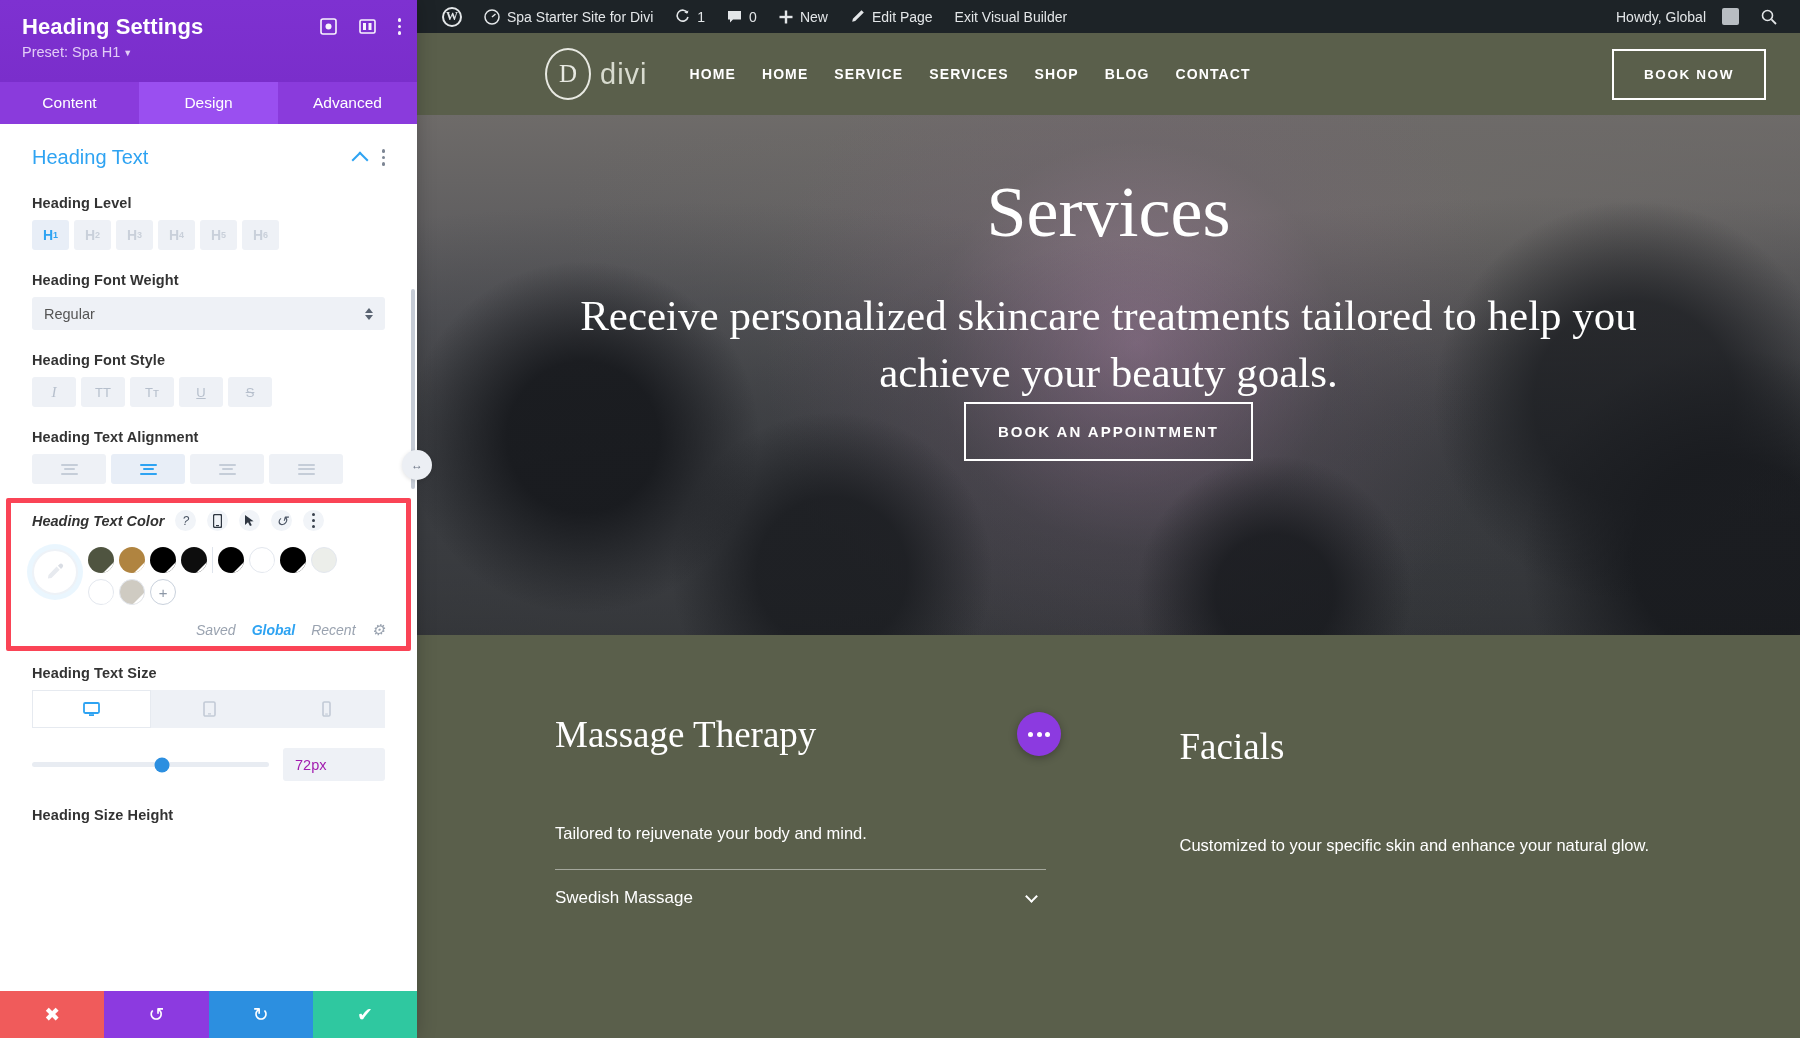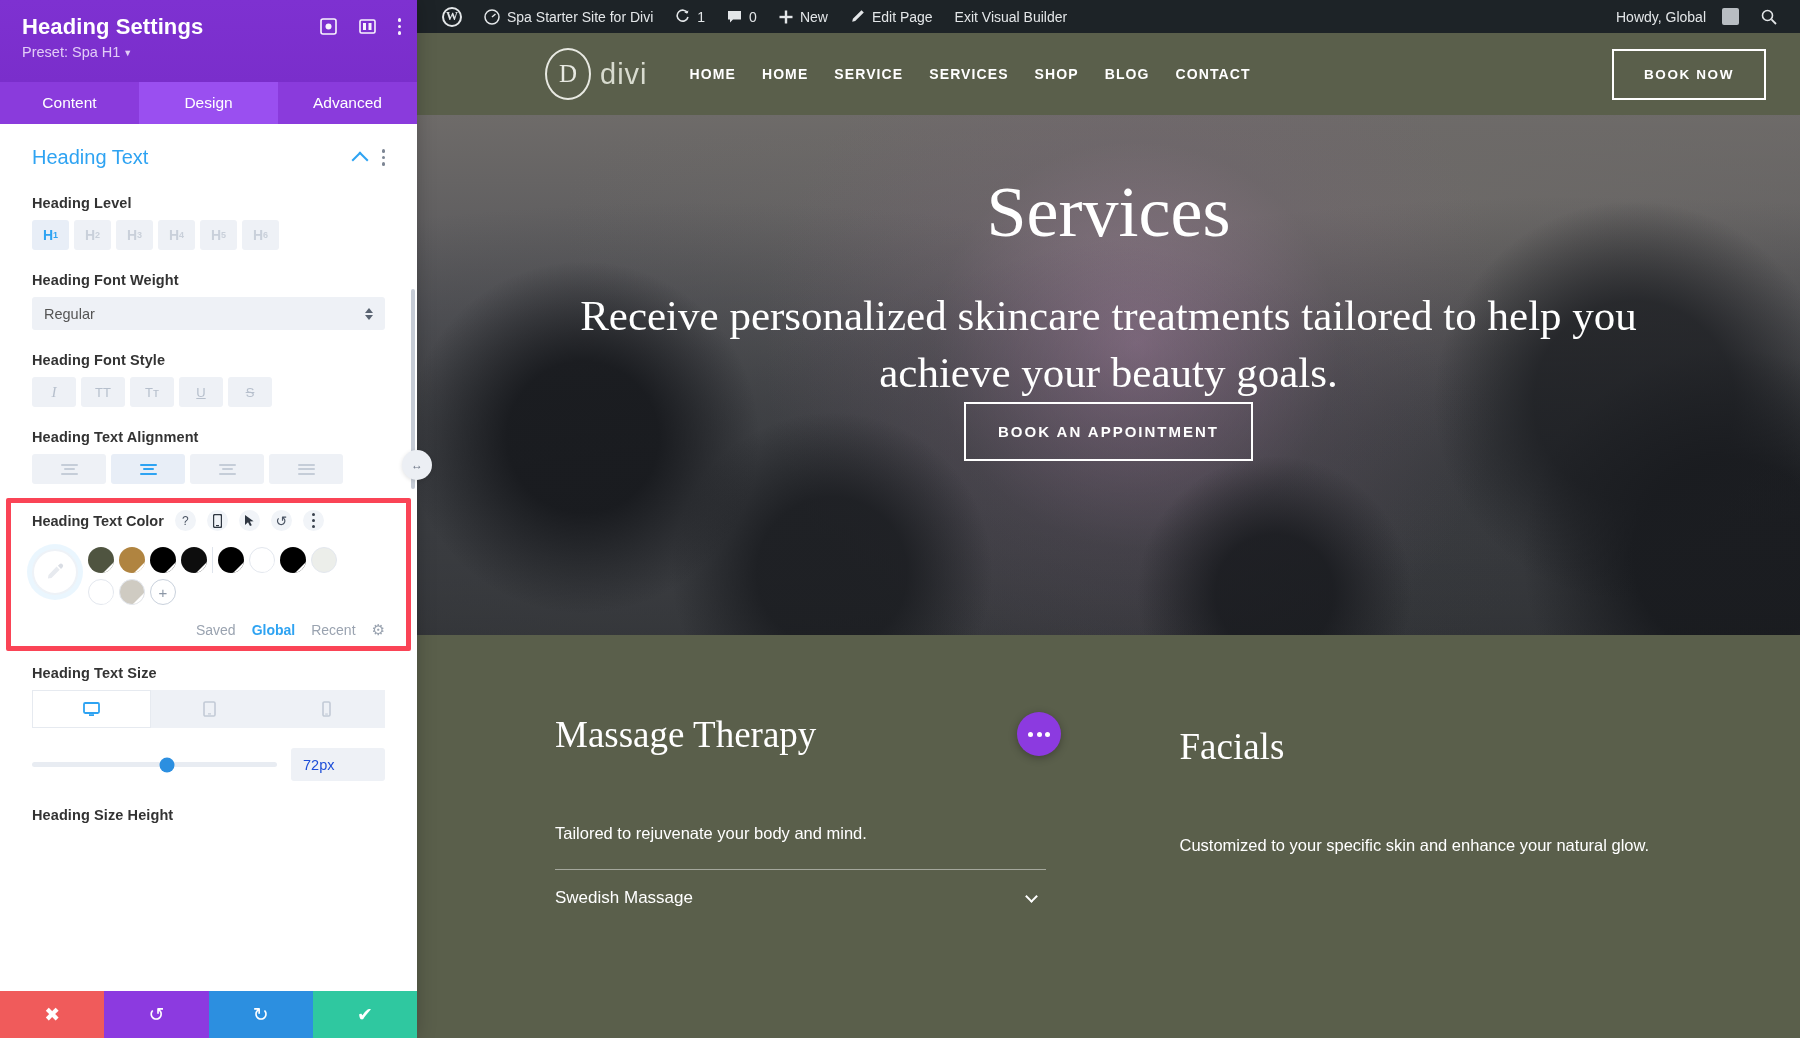--- a/index.html
+++ b/index.html
@@ -105,21 +105,21 @@
   .align-lines { display: flex; flex-direction: column; gap: 2.5px; align-items: center; }
   .align-lines i { display: block; height: 2px; background: #c5cdd8; border-radius: 1px; }
   .align-btn.active .align-lines i { background: #2ea3f2; }
 
   
   .highlight-box {
     position: absolute; left: 6px; right: 10px;
     border: 5px solid #fa4456; border-radius: 2px;
     pointer-events: none; z-index: 5;
   }
-  .color-field { padding-top: 4px; margin-bottom: 20px; }
+  .color-field { padding-top: 4px; margin-bottom: 20px; font-style: italic; }
   .color-label-row { display: flex; align-items: center; gap: 11px; margin-bottom: 16px; }
   .color-label { font-size: 14.5px; color: #333; font-weight: bold; }
   .mini-icon {
     width: 21px; height: 21px; border-radius: 50%; background: #f1f4f8;
     display: flex; align-items: center; justify-content: center;
     font-size: 12px; color: #4c5665; cursor: pointer;
   }
   .swatch-rows { display: flex; align-items: flex-start; gap: 10px; }
   .eyedrop {
     width: 46px; height: 46px; border-radius: 50%;
@@ -159,23 +159,23 @@
   }
   .resp-btn.active { background: #fff; border: 1px solid #e6eaf0; color: #2ea3f2; }
 
   .slider-row { display: flex; align-items: center; gap: 14px; margin-bottom: 6px; }
   .slider { flex: 1; height: 5px; background: #e8ecf2; border-radius: 3px; position: relative; cursor: pointer; }
   .slider .knob {
     position: absolute; top: 50%; width: 15px; height: 15px;
     background: #2c8fe0; border-radius: 50%; transform: translate(-50%,-50%);
   }
   .val-box {
-    width: 94px; height: 33px; background: #eef1f6; border-radius: 3px;
+    width: 102px; height: 33px; background: #eef1f6; border-radius: 3px;
     display: flex; align-items: center; padding: 0 12px;
-    font-size: 14.5px; color: #1d4ed8;
+    font-size: 14.5px; color: #a21caf;
   }
 
   .panel-footer { display: flex; height: 47px; flex: 0 0 47px; }
   .footer-btn {
     flex: 1; display: flex; align-items: center; justify-content: center;
     color: #fff; font-size: 19px; cursor: pointer;
   }
   .f-cancel { background: #f05b5b; }
   .f-undo   { background: #8c3ae0; }
   .f-redo   { background: #2c8fe0; }

